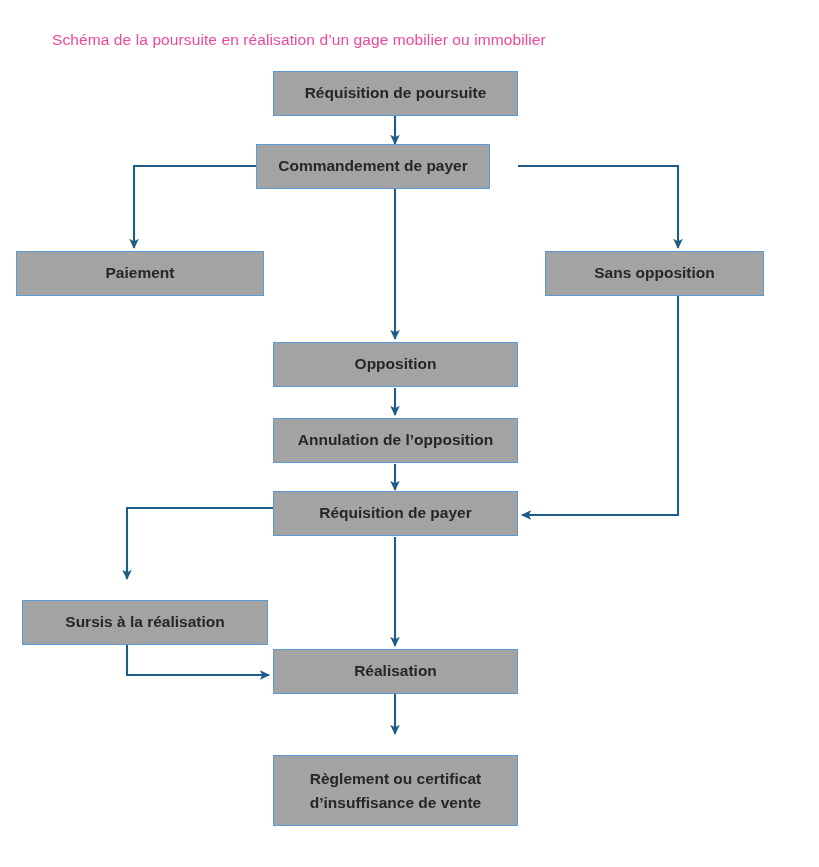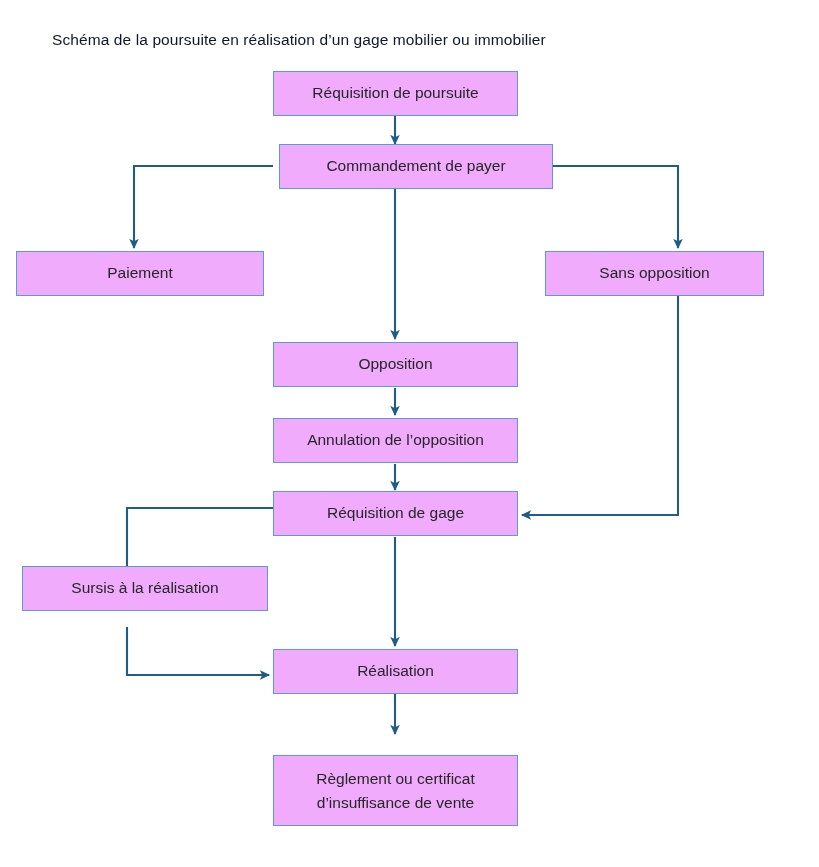--- a/index.html
+++ b/index.html
@@ -17,46 +17,47 @@
   #diagram-root {
     position: relative;
     width: 819px;
     height: 867px;
   }
   .title {
     position: absolute;
     left: 52px;
     top: 31px;
     font-size: 15.5px;
-    color: #0f172a;
+    color: #ec4899;
     letter-spacing: 0.1px;
     white-space: nowrap;
   }
   .connectors {
     position: absolute;
     left: 0;
     top: 0;
     width: 819px;
     height: 867px;
     pointer-events: none;
   }
   .node {
     position: absolute;
     box-sizing: border-box;
     border: 1.6px solid #5b9bd5;
     border-radius: 0;
-    background: #f0abfc;
+    background: #a3a3a3;
     display: flex;
     align-items: center;
     justify-content: center;
     text-align: center;
     color: #262626;
     font-size: 15.5px;
     line-height: 1.35;
     padding: 2px 8px;
+    font-weight: bold;
   }
   .node span {
     display: block;
   }
   .node-two-line span {
     line-height: 1.5;
   }
 </style>
 </head>
 <body>
@@ -83,45 +84,45 @@
       <path d="M 395 537 L 395 646"></path>
       <path d="M 127 627 L 127 675 L 269 675"></path>
       <path d="M 395 694 L 395 734"></path>
     </g>
   </svg>
 
   <div class="node" style="left:273px; top:71px; width:245px; height:45px;">
     <span>Réquisition de poursuite</span>
   </div>
 
-  <div class="node" style="left:279px; top:144px; width:274px; height:45px;">
+  <div class="node" style="left:256px; top:144px; width:234px; height:45px;">
     <span>Commandement de payer</span>
   </div>
 
   <div class="node" style="left:16px; top:251px; width:248px; height:45px;">
     <span>Paiement</span>
   </div>
 
   <div class="node" style="left:545px; top:251px; width:219px; height:45px;">
     <span>Sans opposition</span>
   </div>
 
   <div class="node" style="left:273px; top:342px; width:245px; height:45px;">
     <span>Opposition</span>
   </div>
 
   <div class="node" style="left:273px; top:418px; width:245px; height:45px;">
     <span>Annulation de l’opposition</span>
   </div>
 
   <div class="node" style="left:273px; top:491px; width:245px; height:45px;">
-    <span>Réquisition de gage</span>
+    <span>Réquisition de payer</span>
   </div>
 
-  <div class="node" style="left:22px; top:566px; width:246px; height:45px;">
+  <div class="node" style="left:22px; top:600px; width:246px; height:45px;">
     <span>Sursis à la réalisation</span>
   </div>
 
   <div class="node" style="left:273px; top:649px; width:245px; height:45px;">
     <span>Réalisation</span>
   </div>
 
   <div class="node node-two-line" style="left:273px; top:737px; width:245px; height:71px; flex-direction:column;margin-top:18px;">
     <span>Règlement ou certificat</span>
     <span>d’insuffisance de vente</span>

